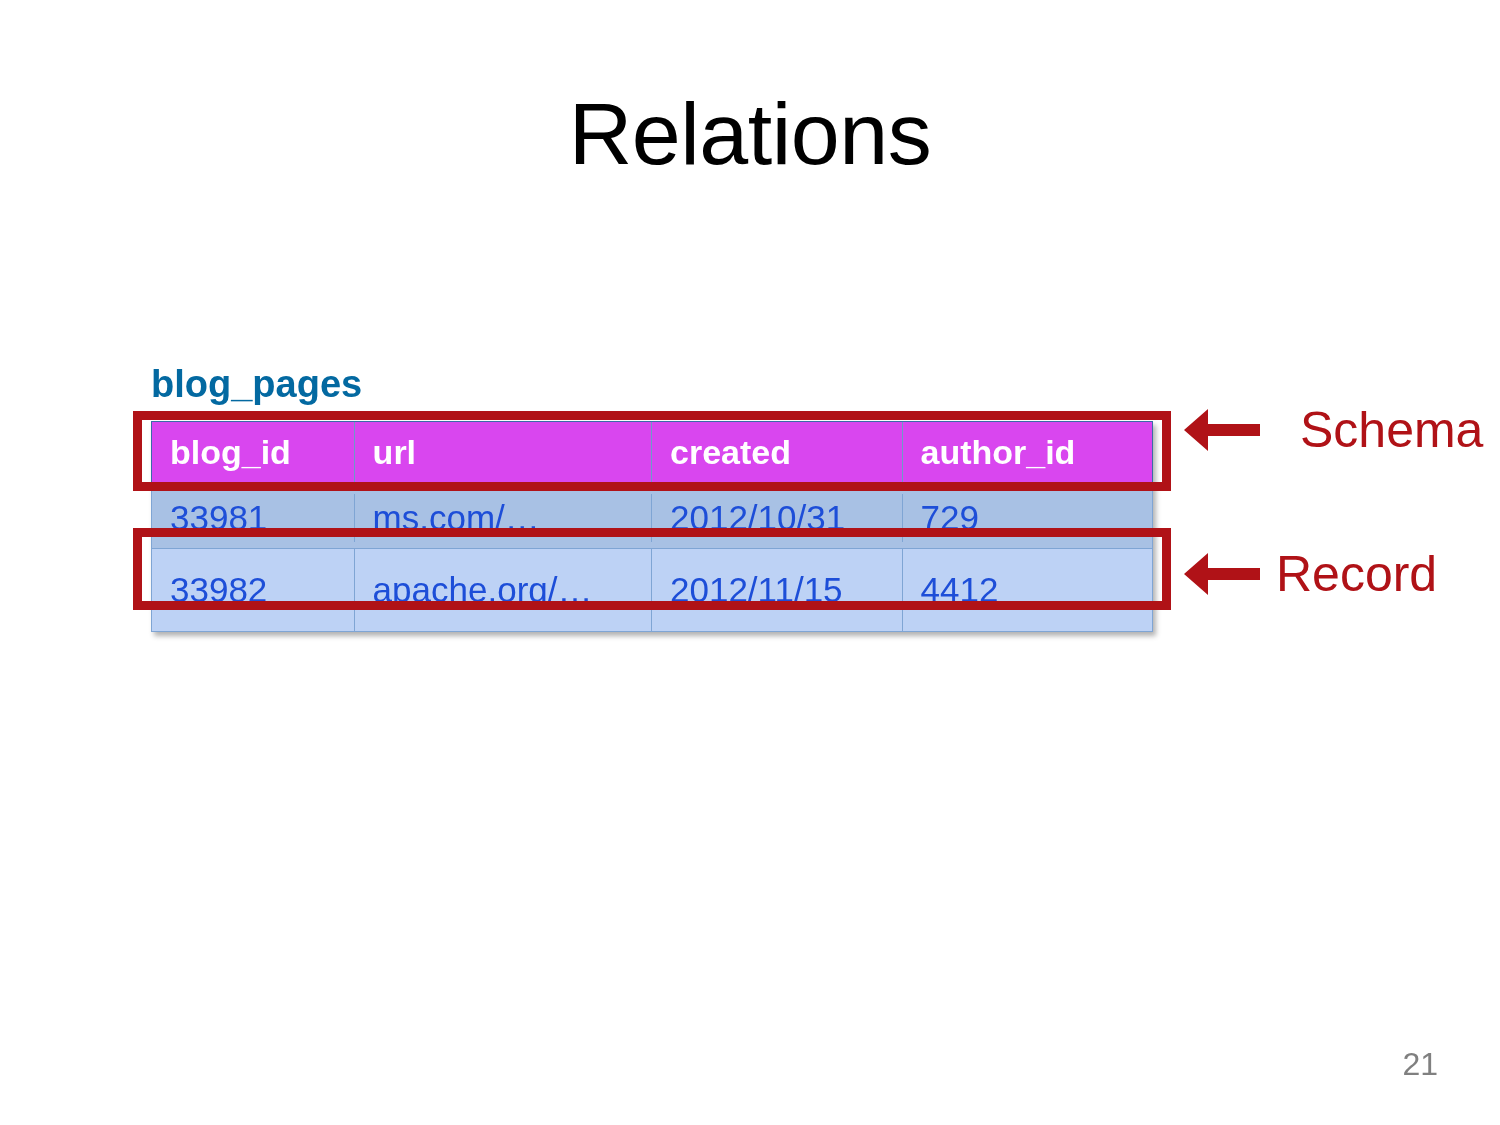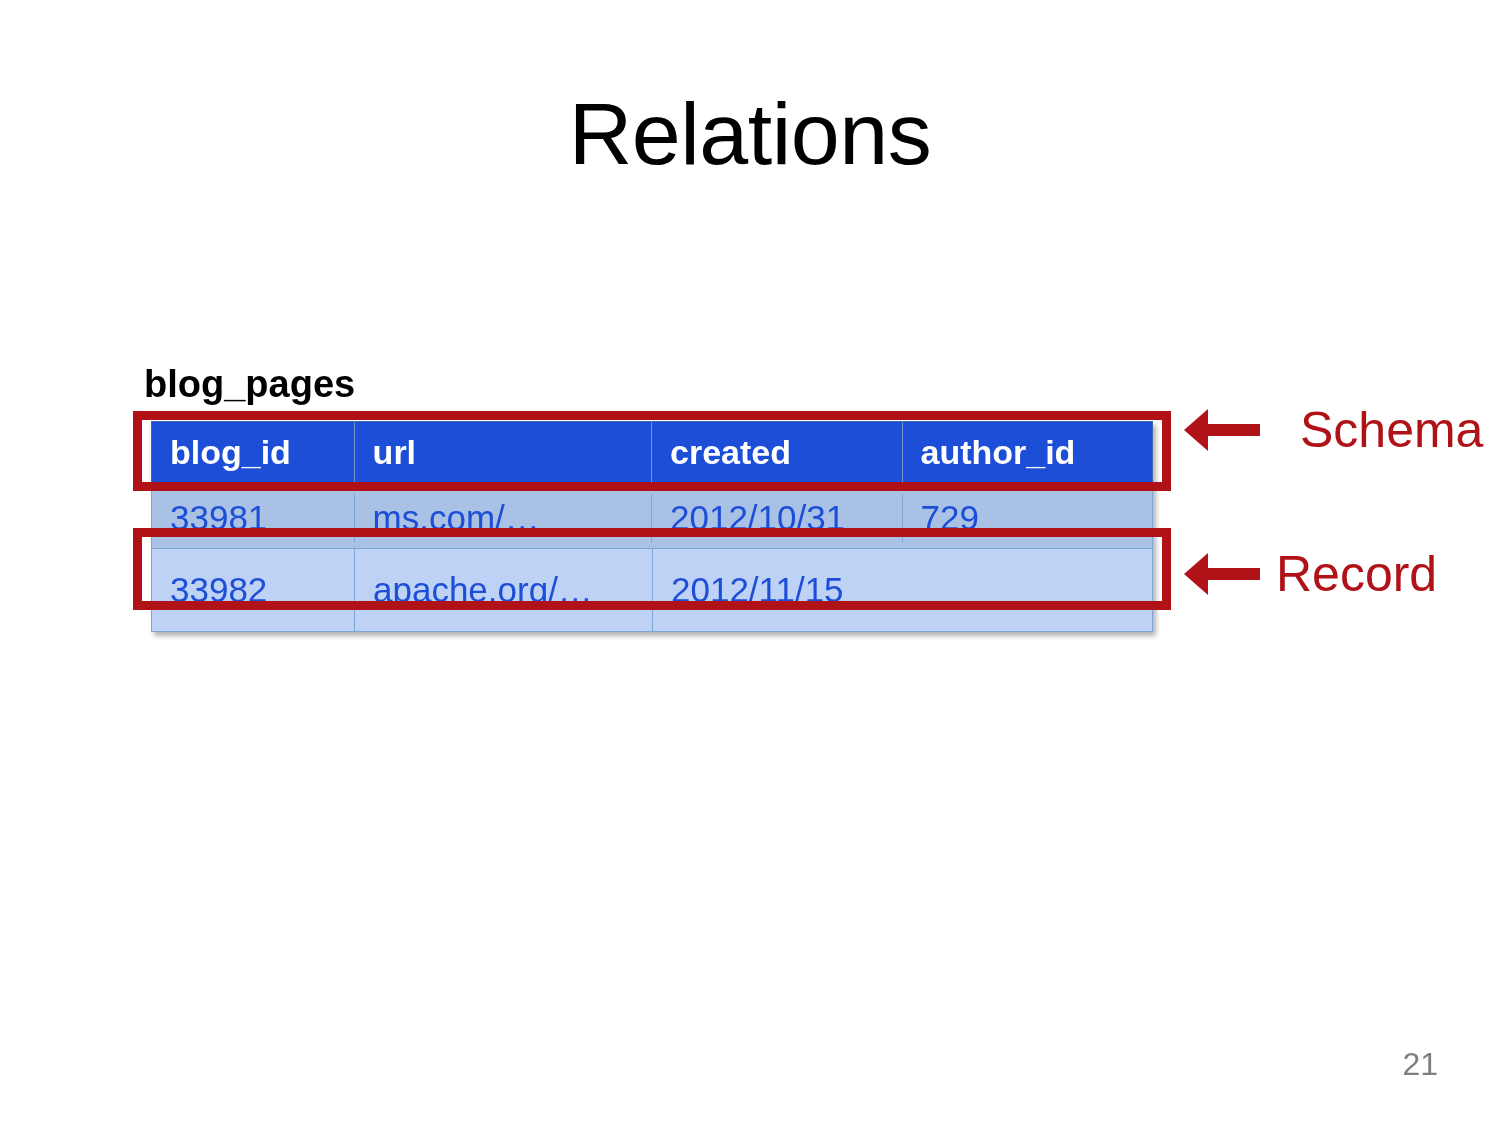--- a/index.html
+++ b/index.html
@@ -26,46 +26,46 @@
     font-size: 88px;
     line-height: 1.05;
     font-weight: 400;
     color: #000000;
     letter-spacing: -0.5px;
   }
 
   
   .table-caption {
     position: absolute;
-    left: 144px;
+    left: 151px;
     top: 363px;
     font-size: 38px;
     font-weight: bold;
-    color: #000000;
+    color: #0369a1;
     letter-spacing: 0px;
     white-space: nowrap;
     z-index: 1;
   }
 
   
   .data-table {
     position: absolute;
     left: 151px;
     top: 421px;
     width: 1002px;
     z-index: 2;
     box-shadow: 3px 4px 5px rgba(0,0,0,0.30);
   }
   .trow {
     display: flex;
     width: 100%;
     box-sizing: border-box;
   }
   .trow.header {
-    background: #1d4ed8;
+    background: #d946ef;
     height: 62px;
     border: 1px solid #3a6ba8;
     border-bottom: none;
   }
   .trow.header .cell {
     color: #ffffff;
     font-weight: bold;
     font-size: 34px;
     border-right: 1px solid #6f99c9;
   }
@@ -184,20 +184,21 @@
     <div class="cell c2">2012/10/31</div>
     <div class="cell c3">729</div>
   </div>
 
   <div class="trow band"></div>
 
   <div class="trow r2">
     <div class="cell c0">33982</div>
     <div class="cell c1">apache.org/…</div>
     <div class="cell c2">2012/11/15</div>
+    <div class="cell c3">4412</div>
   </div>
 
 </div>
 
 <div class="hl-rect hl-schema"></div>
 <div class="hl-rect hl-record"></div>
 
 <div class="anno anno-schema">
   <span>
     <svg class="arrow-svg" width="78" height="52" viewBox="0 0 78 52" aria-hidden="true">

